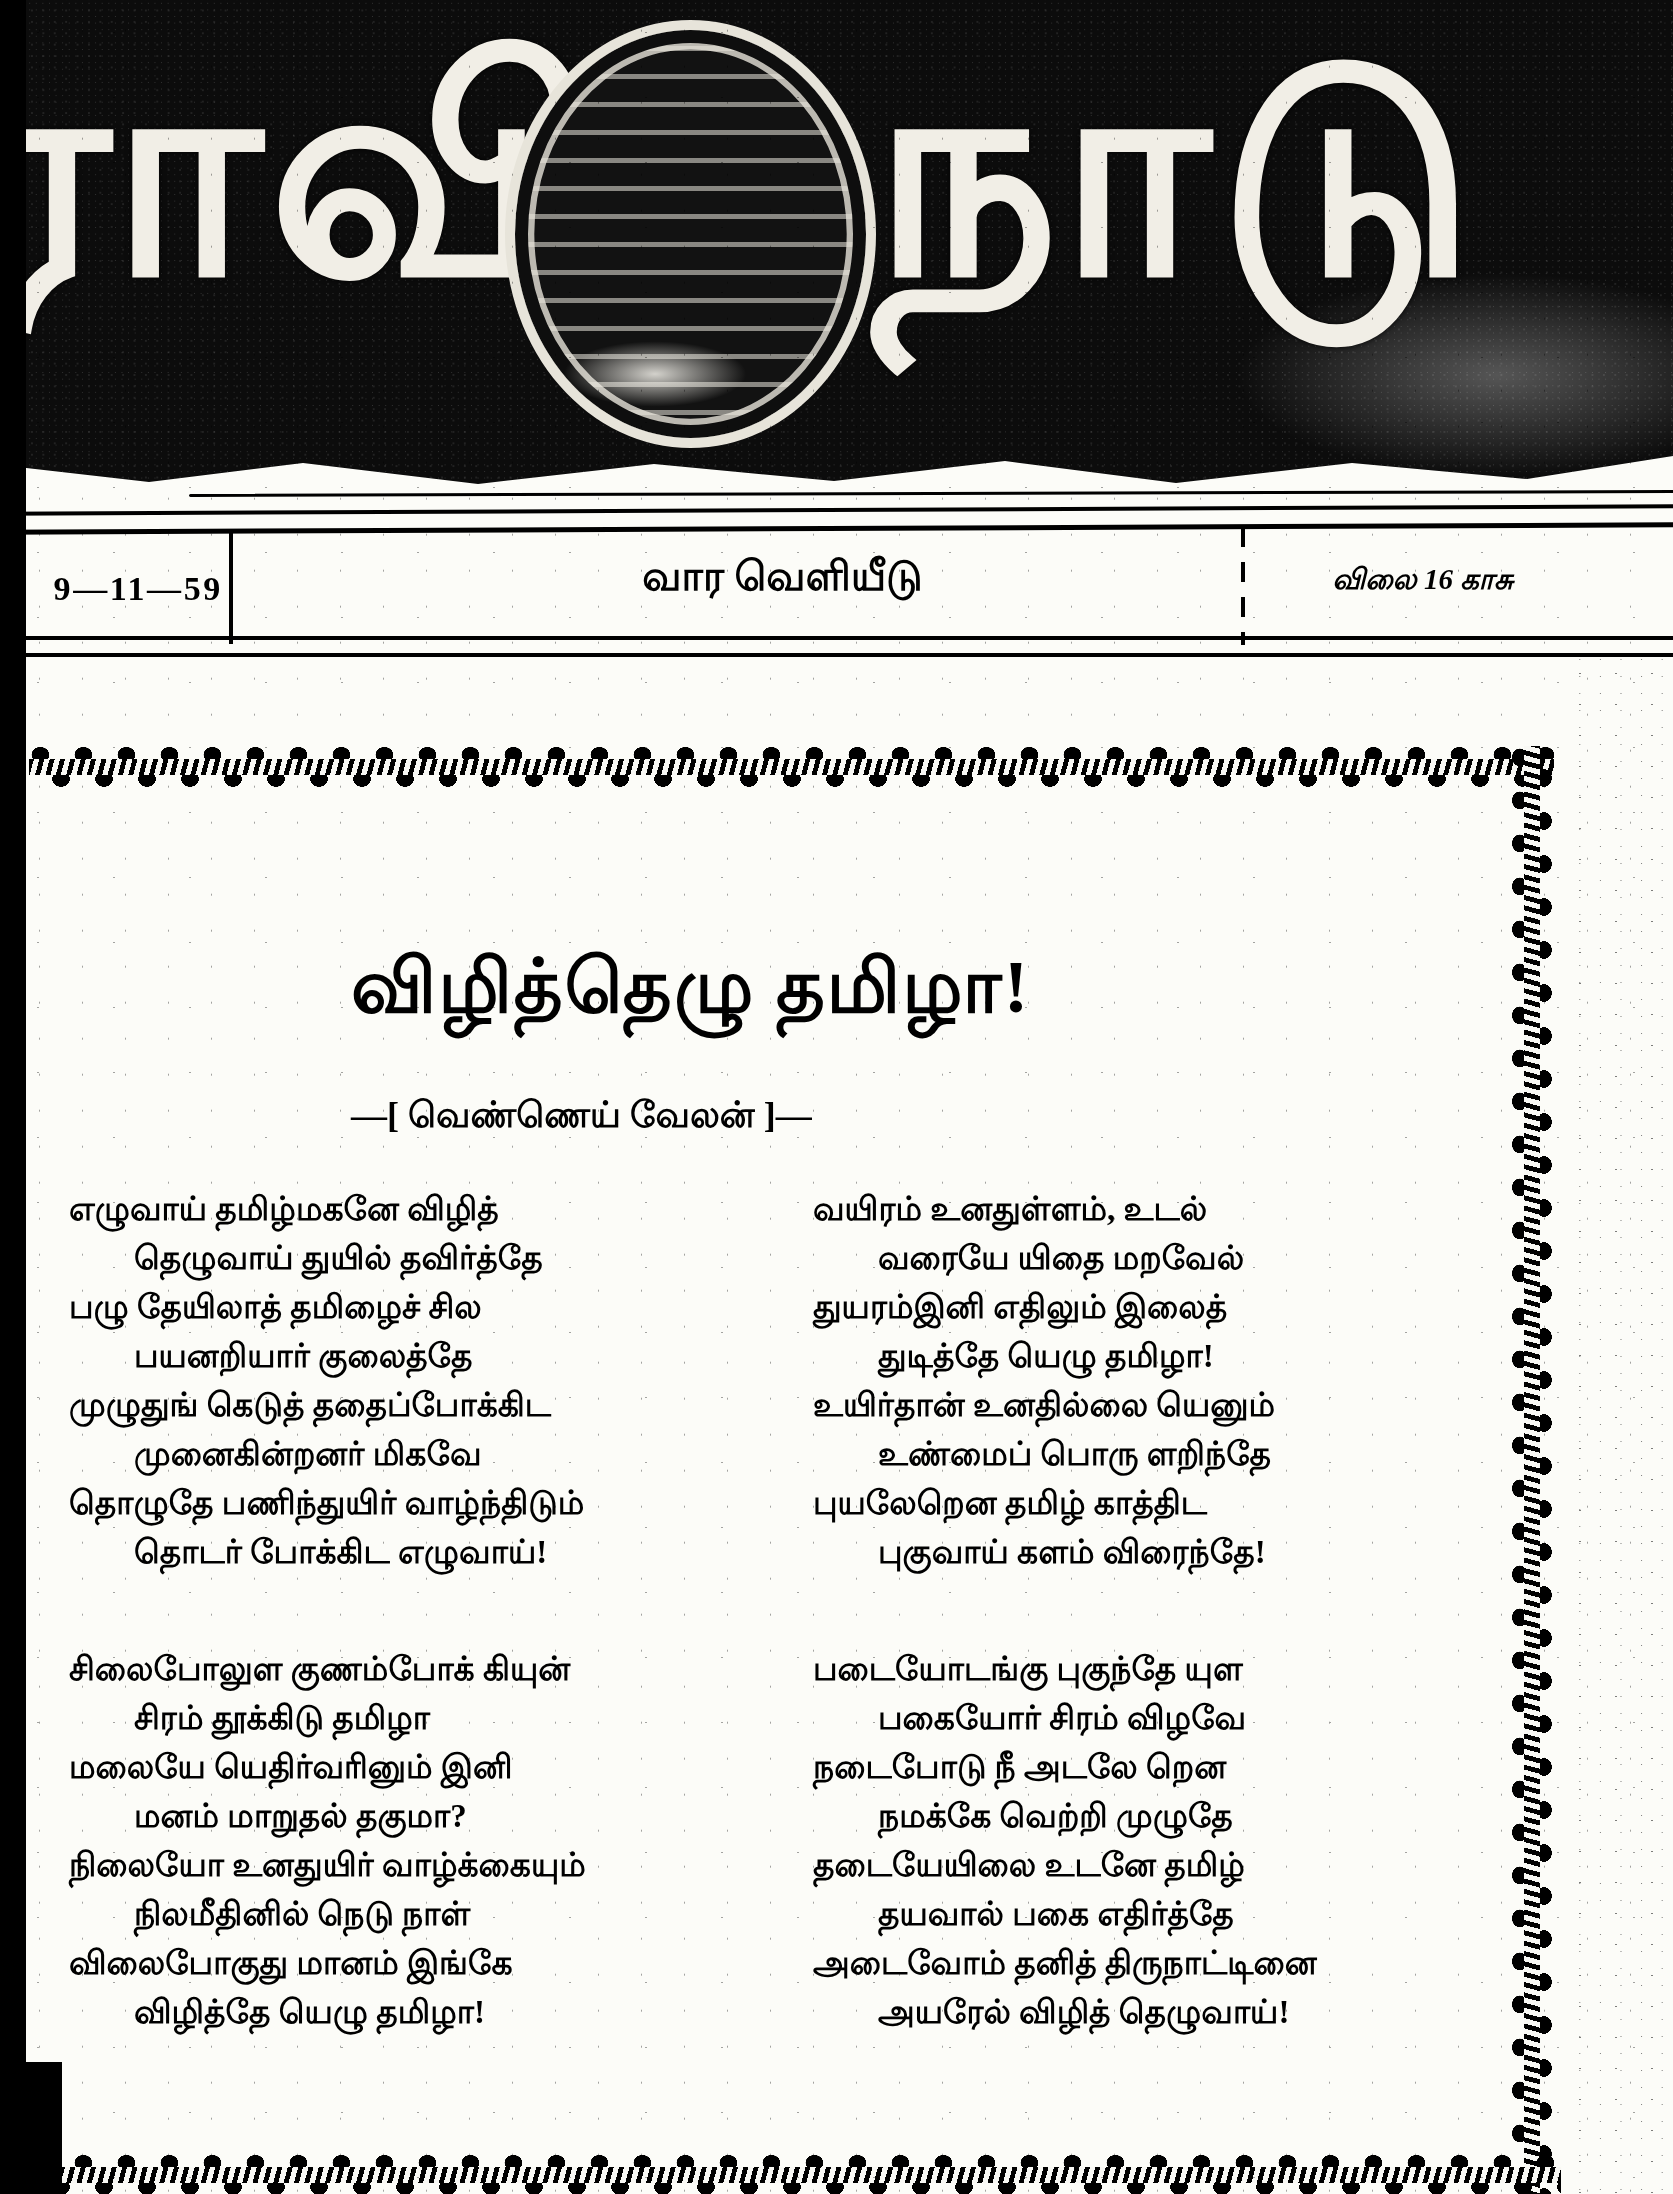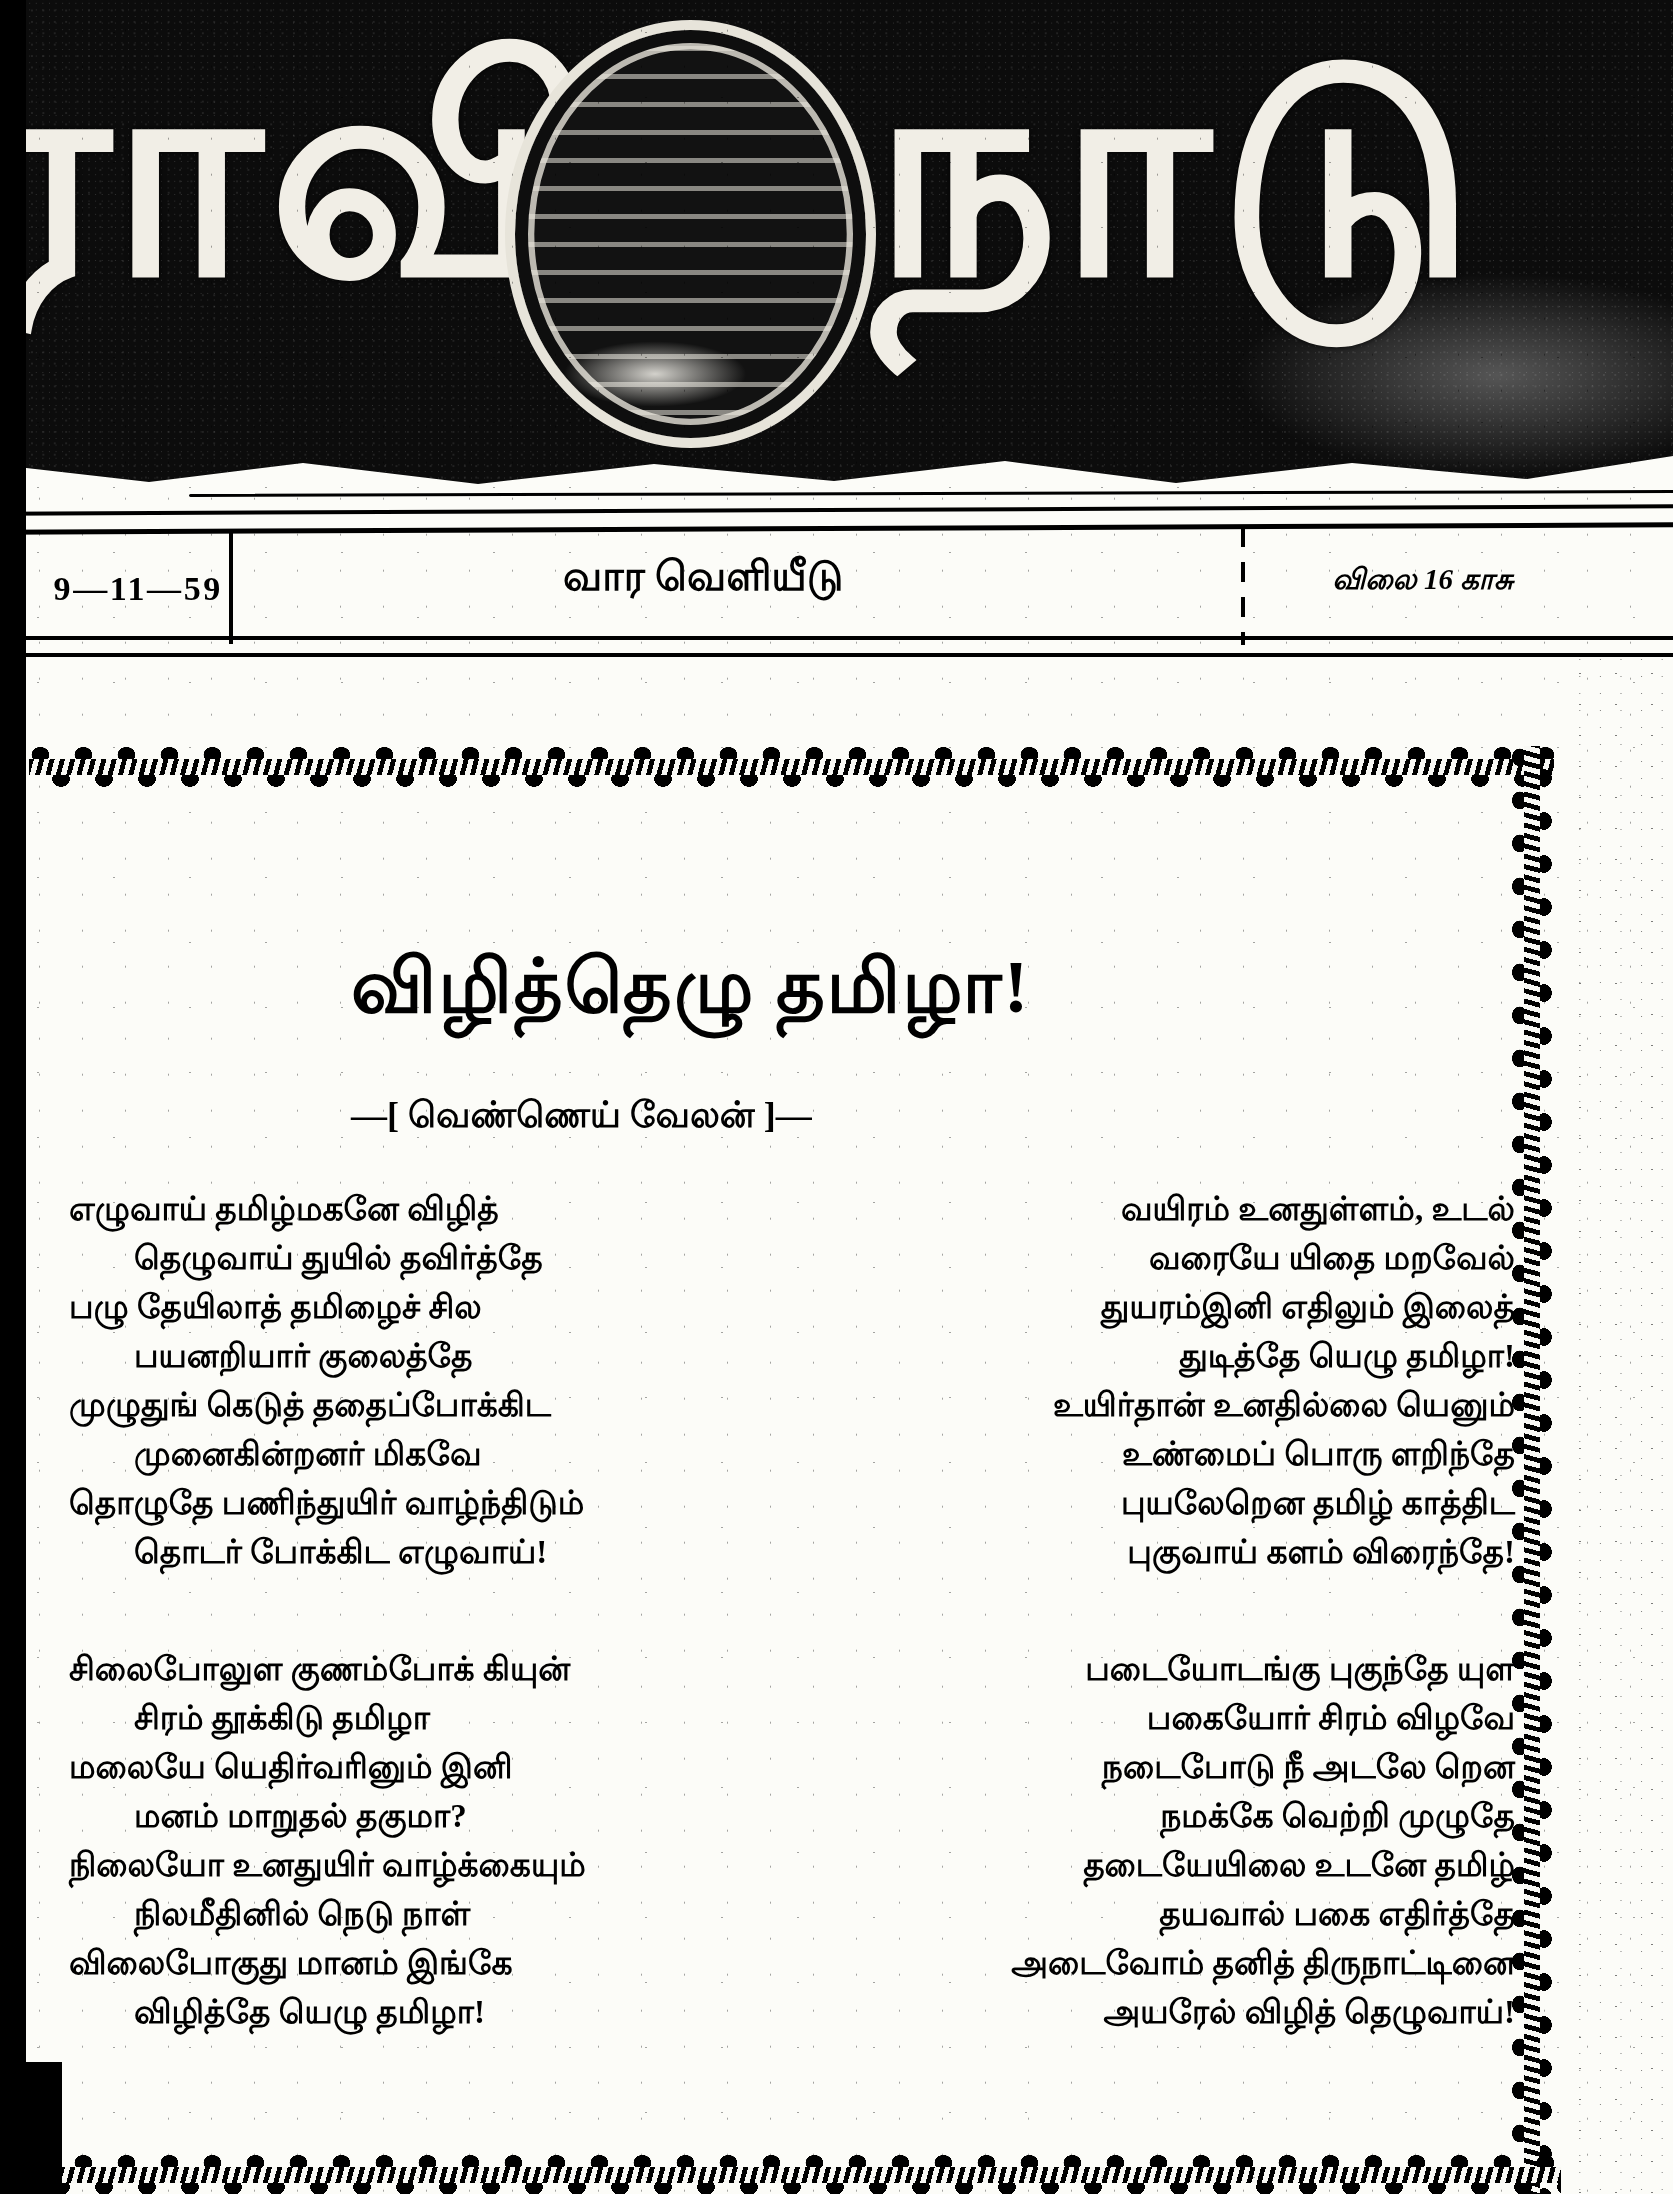--- a/index.html
+++ b/index.html
@@ -76,21 +76,21 @@
   .rule.r2{top:526px;height:5.3px;transform:rotate(-0.25deg);}
   .rule.r3{top:636px;height:4.4px;}
   .rule.r4{top:653px;height:4px;}
   .vdiv-solid{position:absolute;left:229px;top:532px;width:4px;height:112px;background:#000;z-index:7;}
   .vdiv-dashed{
     position:absolute;left:1241px;top:527px;width:4.4px;height:118px;z-index:7;
     background:repeating-linear-gradient(180deg,#000 0 20px,transparent 20px 35px);
   }
   .cell{position:absolute;z-index:7;font-weight:700;white-space:nowrap;margin-left:36px;}
   .cell.date{left:17.6px;top:570px;font-size:34px;letter-spacing:2.6px;}
-  .cell.center{left:527px;top:552px;width:439px;text-align:left;font-size:41px;}
+  .cell.center{left:527px;top:552px;width:439px;text-align:center;font-size:41px;}
   .cell.price{left:1246px;top:563px;width:281px;text-align:center;font-size:29px;font-style:italic;}
   
   .edge-bar{position:absolute;left:0;top:0;width:26px;height:2208px;background:#000;z-index:20;}
   .edge-bar-foot{position:absolute;left:0;top:2062px;width:62px;height:147px;background:#000;z-index:20;}
   
   .rope-h{
     position:absolute;height:42px;z-index:8;
     background-image:
       radial-gradient(ellipse 14px 12.3px at 11.4px 8.8px,#000 62%,transparent 64%),
       radial-gradient(ellipse 14px 12.3px at 32px 33px,#000 62%,transparent 64%);
@@ -121,21 +121,21 @@
   }
   .poem-author{
     position:absolute;left:351px;top:1094px;width:834px;z-index:9;
     text-align:left;font-size:36px;font-weight:700;
   }
   .poem-col{
     position:absolute;top:1185px;z-index:9;
     font-size:33px;font-weight:700;line-height:49px;white-space:nowrap;
   }
   .poem-col.left{left:69px;width:702px;}
-  .poem-col.right{left:813px;width:702px;text-align:right;}
+  .poem-col.right{left:813px;width:702px;}
   .poem-line{padding-left:0;}
   .poem-line.indent{padding-left:65px;}
   .poem-line.stanza-gap{margin-top:68px;}
 </style>
 </head>
 <body>
 
 <div class="masthead">
   <div class="masthead-light"></div>
   <div class="mast-title left">ராவி</div>

